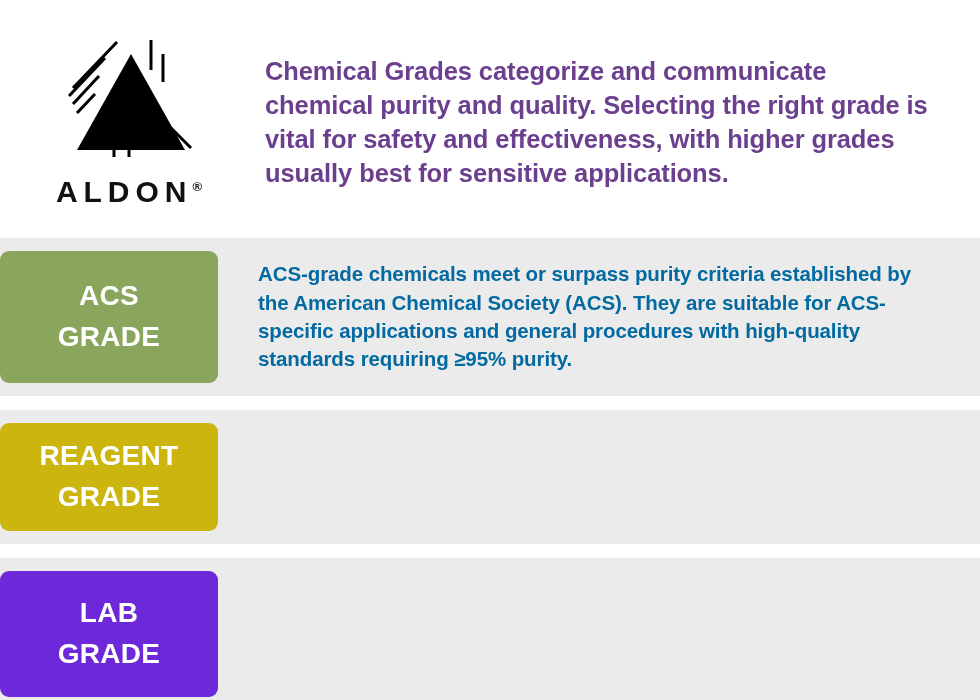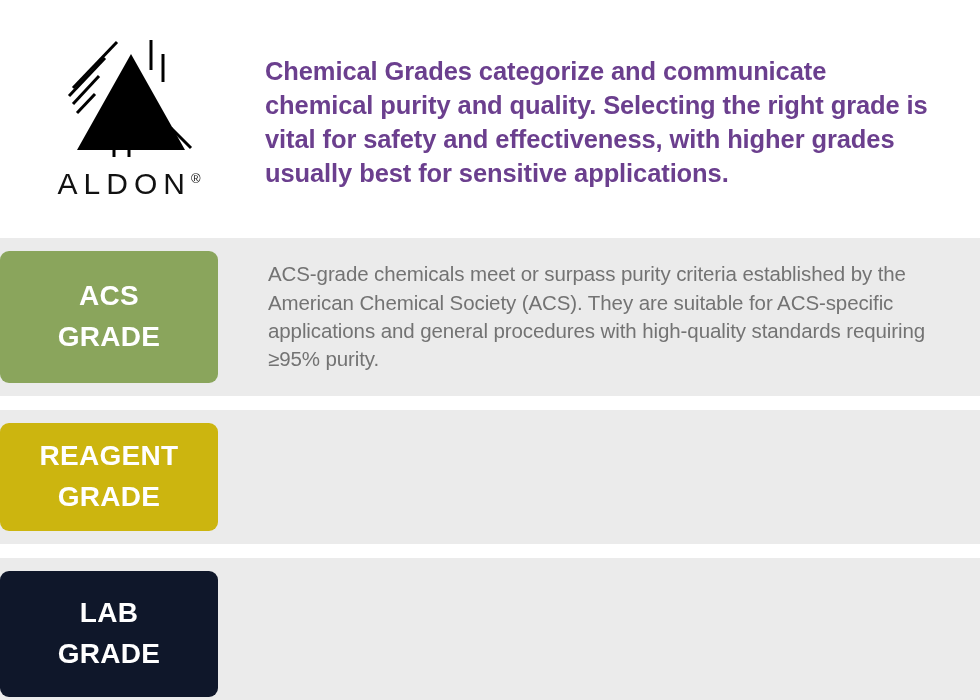--- a/index.html
+++ b/index.html
@@ -36,23 +36,23 @@
     flex-direction: column;
     align-items: center;
     padding-top: 10px;
   }
   .brand-mark {
     width: 140px;
     height: 125px;
     position: relative;
   }
   .brand-name {
-    margin-top: 10px;
+    margin-top: 18px;
     font-size: 30px;
-    font-weight: normal;
+    font-weight: bold;
     letter-spacing: 6px;
     color: #111111;
     position: relative;
     white-space: nowrap;
   }
   .brand-name sup {
     font-size: 13px;
     vertical-align: super;
     letter-spacing: 0;
   }
@@ -104,25 +104,25 @@
   .grade-badge span {
     display: block;
   }
   .desc {
     flex: 1;
     padding: 2px 40px 2px 36px;
     display: flex;
     align-items: center;
   }
   .desc p {
-    margin: 14px;
+    margin: 4px;
     font-size: 20.5px;
-    font-weight: normal;
+    font-weight: bold;
     line-height: 1.38;
-    color: #737373;
+    color: #0369a1;
     letter-spacing: -0.1px;
   }
 
   .row-acs { height: 158px; }
   .row-reagent { height: 134px; }
   .row-lab { height: 152px; }
 </style>
 </head>
 <body>
 
@@ -173,20 +173,20 @@
         <span>REAGENT</span>
         <span>GRADE</span>
       </div>
     </div>
   </div>
 
   <div class="row-gap"></div>
 
   <div class="row row-lab">
     <div class="grade-wrap">
-      <div class="grade-badge" style="background:#0f172a">
+      <div class="grade-badge" style="background:#6d28d9">
         <span>LAB</span>
         <span>GRADE</span>
       </div>
     </div>
   </div>
 
 </div>
 
 </body></html>

